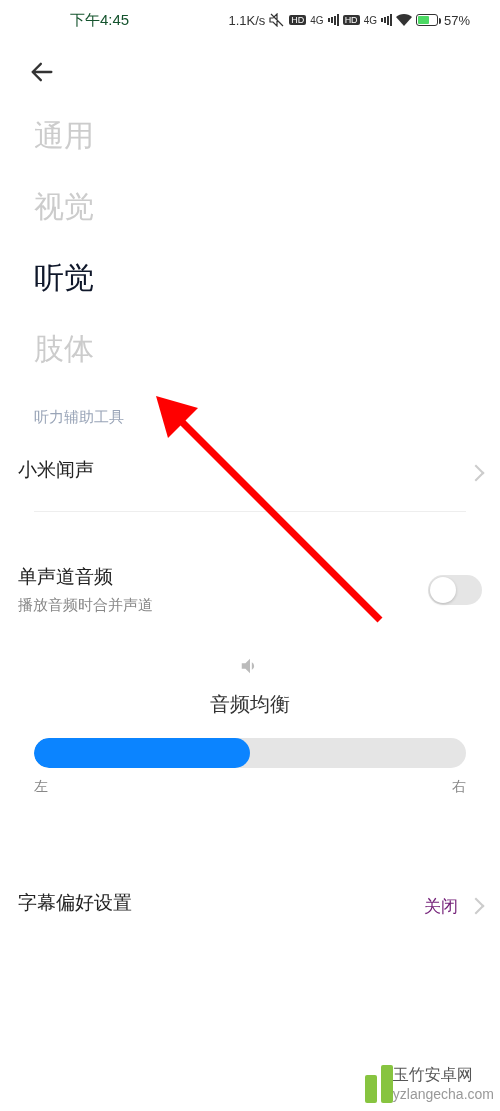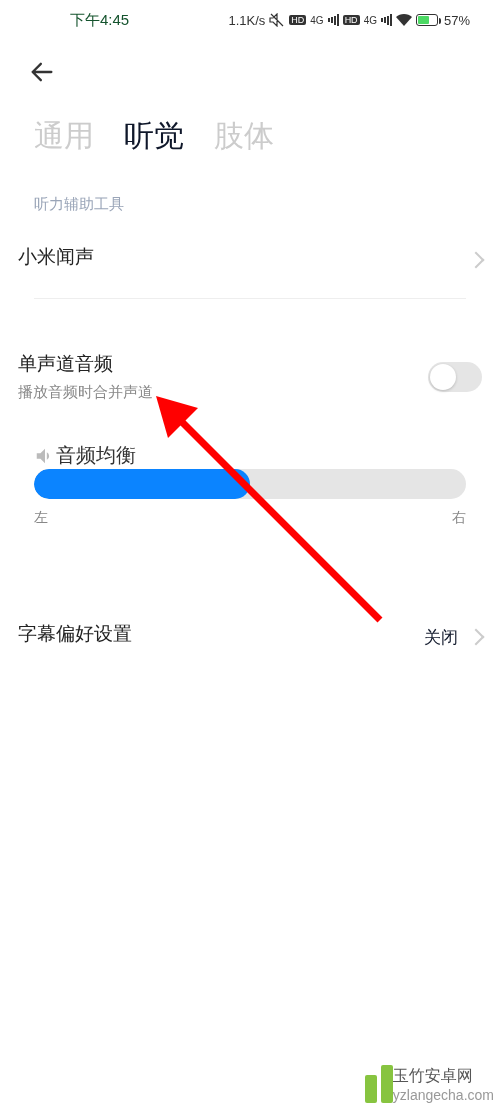--- a/index.html
+++ b/index.html
@@ -70,20 +70,21 @@
       padding: 18px 28px;
     }
     .back-arrow {
       width: 28px;
       height: 28px;
     }
     .tabs {
       display: flex;
       gap: 30px;
       padding: 8px 34px 18px;
+      flex-direction: column;
     }
     .tab {
       font-size: 30px;
       color: #cccccc;
       font-weight: 400;
     }
     .tab.active {
       color: #0f172a;
       font-weight: 500;
     }
@@ -140,20 +141,23 @@
       background: #fff;
       border-radius: 50%;
       box-shadow: 0 1px 3px rgba(0,0,0,0.2);
     }
     .balance-section {
       padding: 18px 34px 12px;
     }
     .balance-header {
       display: flex;
       align-items: center;
+      gap: 14px;
+      margin-bottom: 20px;
+      flex-direction: column;
     }
     .speaker-icon {
       width: 22px;
       height: 22px;
       fill: #bbb;
     }
     .balance-label {
       font-size: 20px;
       color: #333;
       font-weight: 400;
@@ -176,40 +180,40 @@
     }
     .slider-labels {
       display: flex;
       justify-content: space-between;
       margin-top: 10px;
       font-size: 14px;
       color: #888;
     }
     .subtitle-value {
       font-size: 17px;
-      color: #0f172a;
+      color: #701a75;
       margin-right: 12px;
     }
     .item-right {
       display: flex;
       align-items: center;
     }
     .arrow-annotation {
       position: absolute;
       left: 150px;
       top: 390px;
       pointer-events: none;
       z-index: 10;
     }
     .watermark {
       position: absolute;
       right: 6px;
       bottom: 8px;
       display: flex;
-      align-items: center;
+      align-items: flex-start;
     }
     .wm-logo {
       display: flex;
       gap: 4px;
     }
     .wm-bar {
       width: 12px;
       height: 38px;
       background: #87c440;
       border-radius: 2px;
@@ -287,20 +291,21 @@
 </div>
 
 <div class="back-button">
   <svg class="back-arrow" viewBox="0 0 24 24">
     <path d="M20 12H4M4 12l7-7M4 12l7 7" stroke="#333" stroke-width="2" fill="none" stroke-linecap="round" stroke-linejoin="round"></path>
   </svg>
 </div>
 
 <div class="tabs">
   <div class="tab">通用</div>
+  <div class="tab">视觉</div>
   <div class="tab active">听觉</div>
   <div class="tab">肢体</div>
 </div>
 
 <div class="section-header">听力辅助工具</div>
 
 <div class="list-item">
   <div class="item-main">
     <div class="item-title">小米闻声</div>
   </div>

